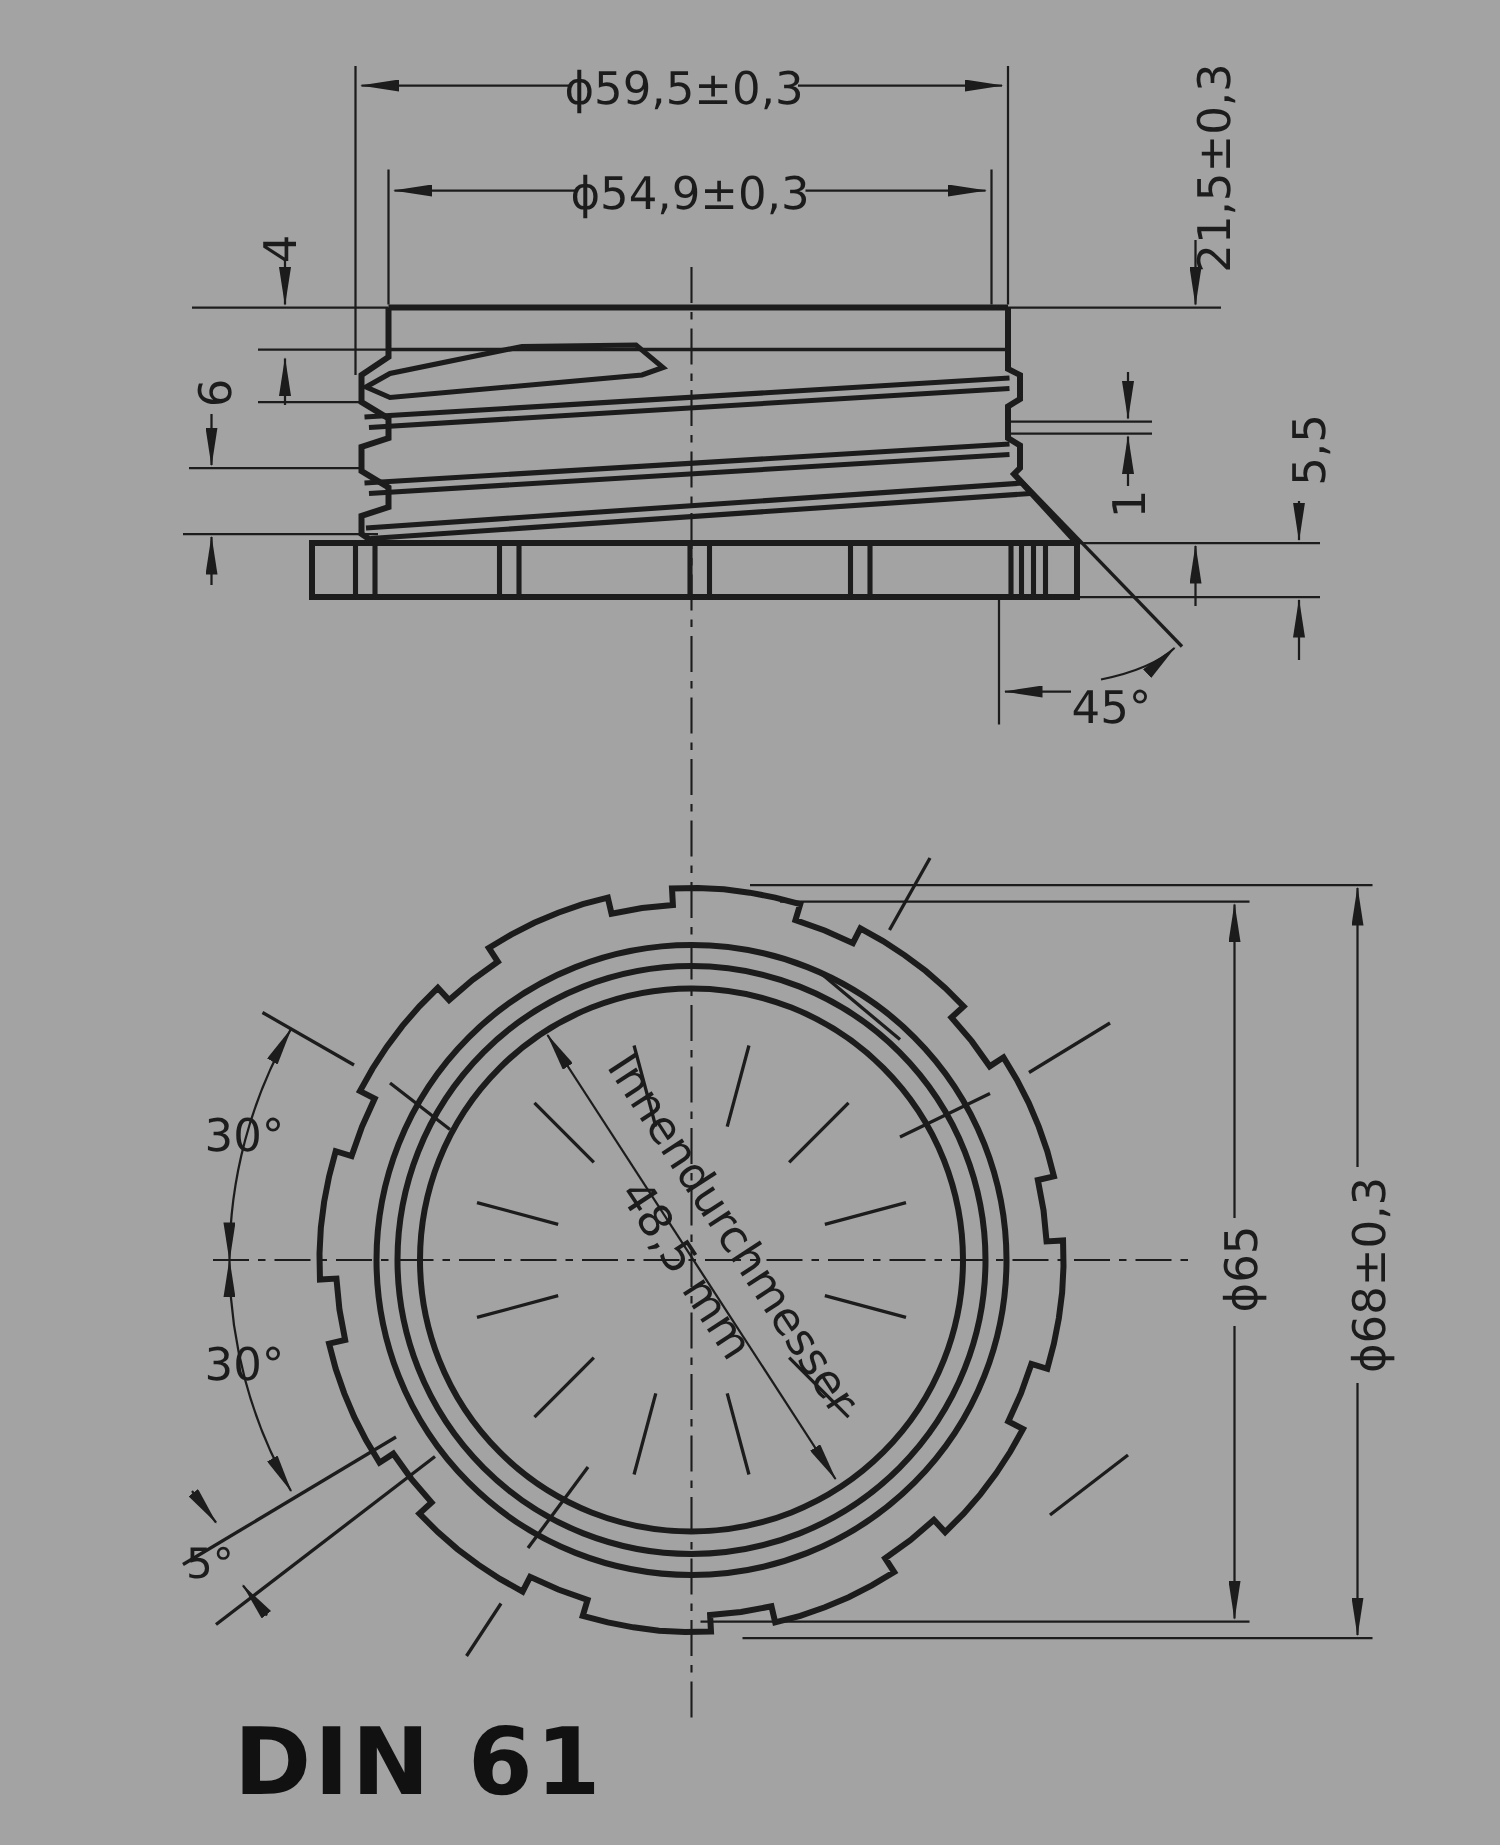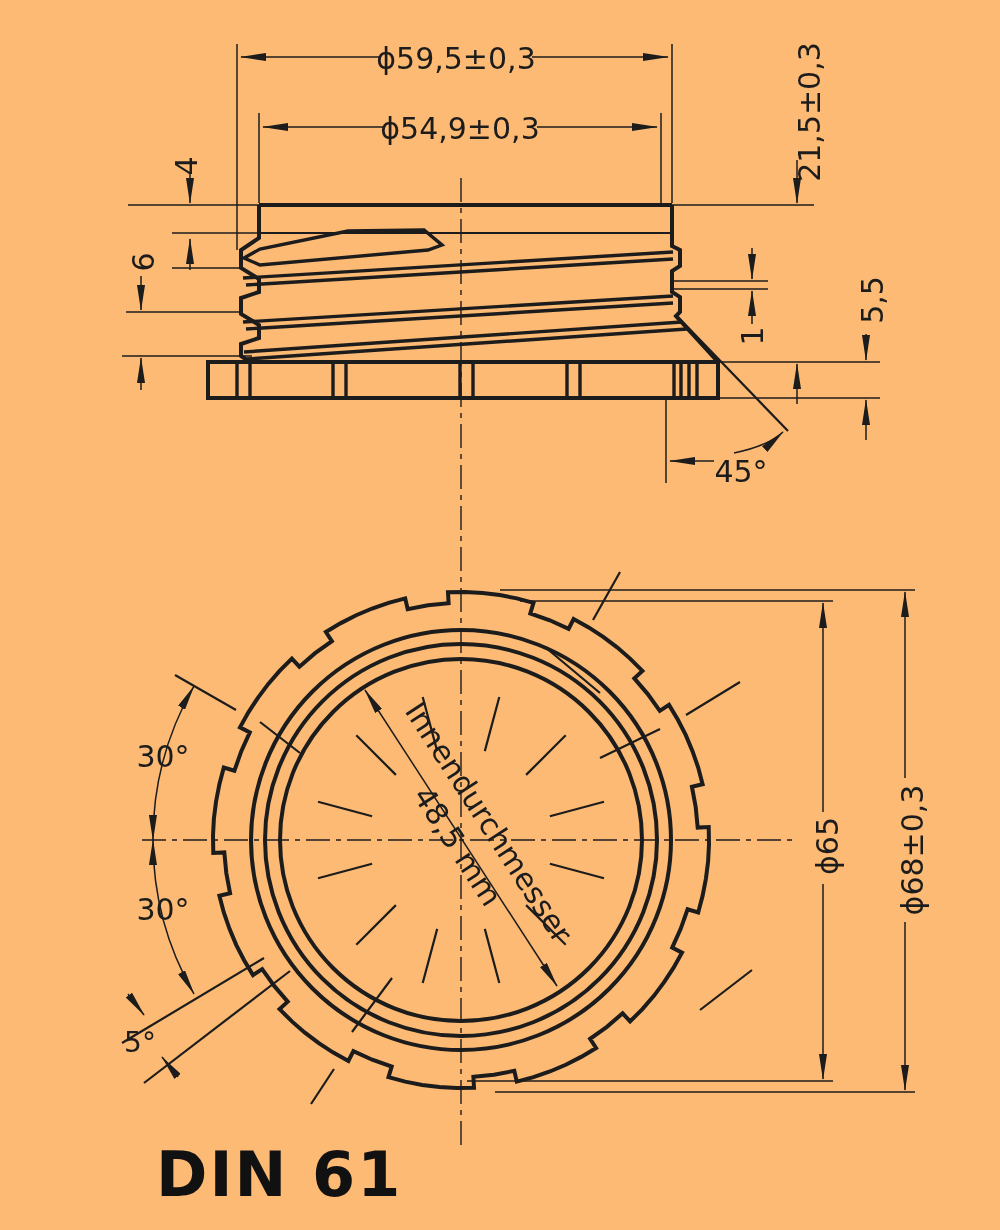--- a/index.html
+++ b/index.html
@@ -1,16 +1,16 @@
 <!DOCTYPE html>
 <html><head>
 <meta charset="utf-8">
 <style>
   html,body{margin:0;padding:0;background:#ffffff;}
-  .page{position:relative;width:1000px;height:1230px;background:#fdba74;overflow:hidden;
+  .page{position:relative;width:1000px;height:1230px;background:#a3a3a3;overflow:hidden;
         font-family:"DejaVu Sans", sans-serif;}
   svg{position:absolute;left:0;top:0;}
   .ink{stroke:#1c1c1c;fill:none;}
   .bold{stroke-width:4;}
   .bold2{stroke-width:3.4;}
   .med{stroke-width:2.2;}
   .thin{stroke-width:1.5;}
   .tick{stroke-width:2.2;}
   .cl{stroke-width:1.4;stroke-dasharray:24 6 5 6;}
   text{fill:#1c1c1c;font-family:"DejaVu Sans", sans-serif;}

